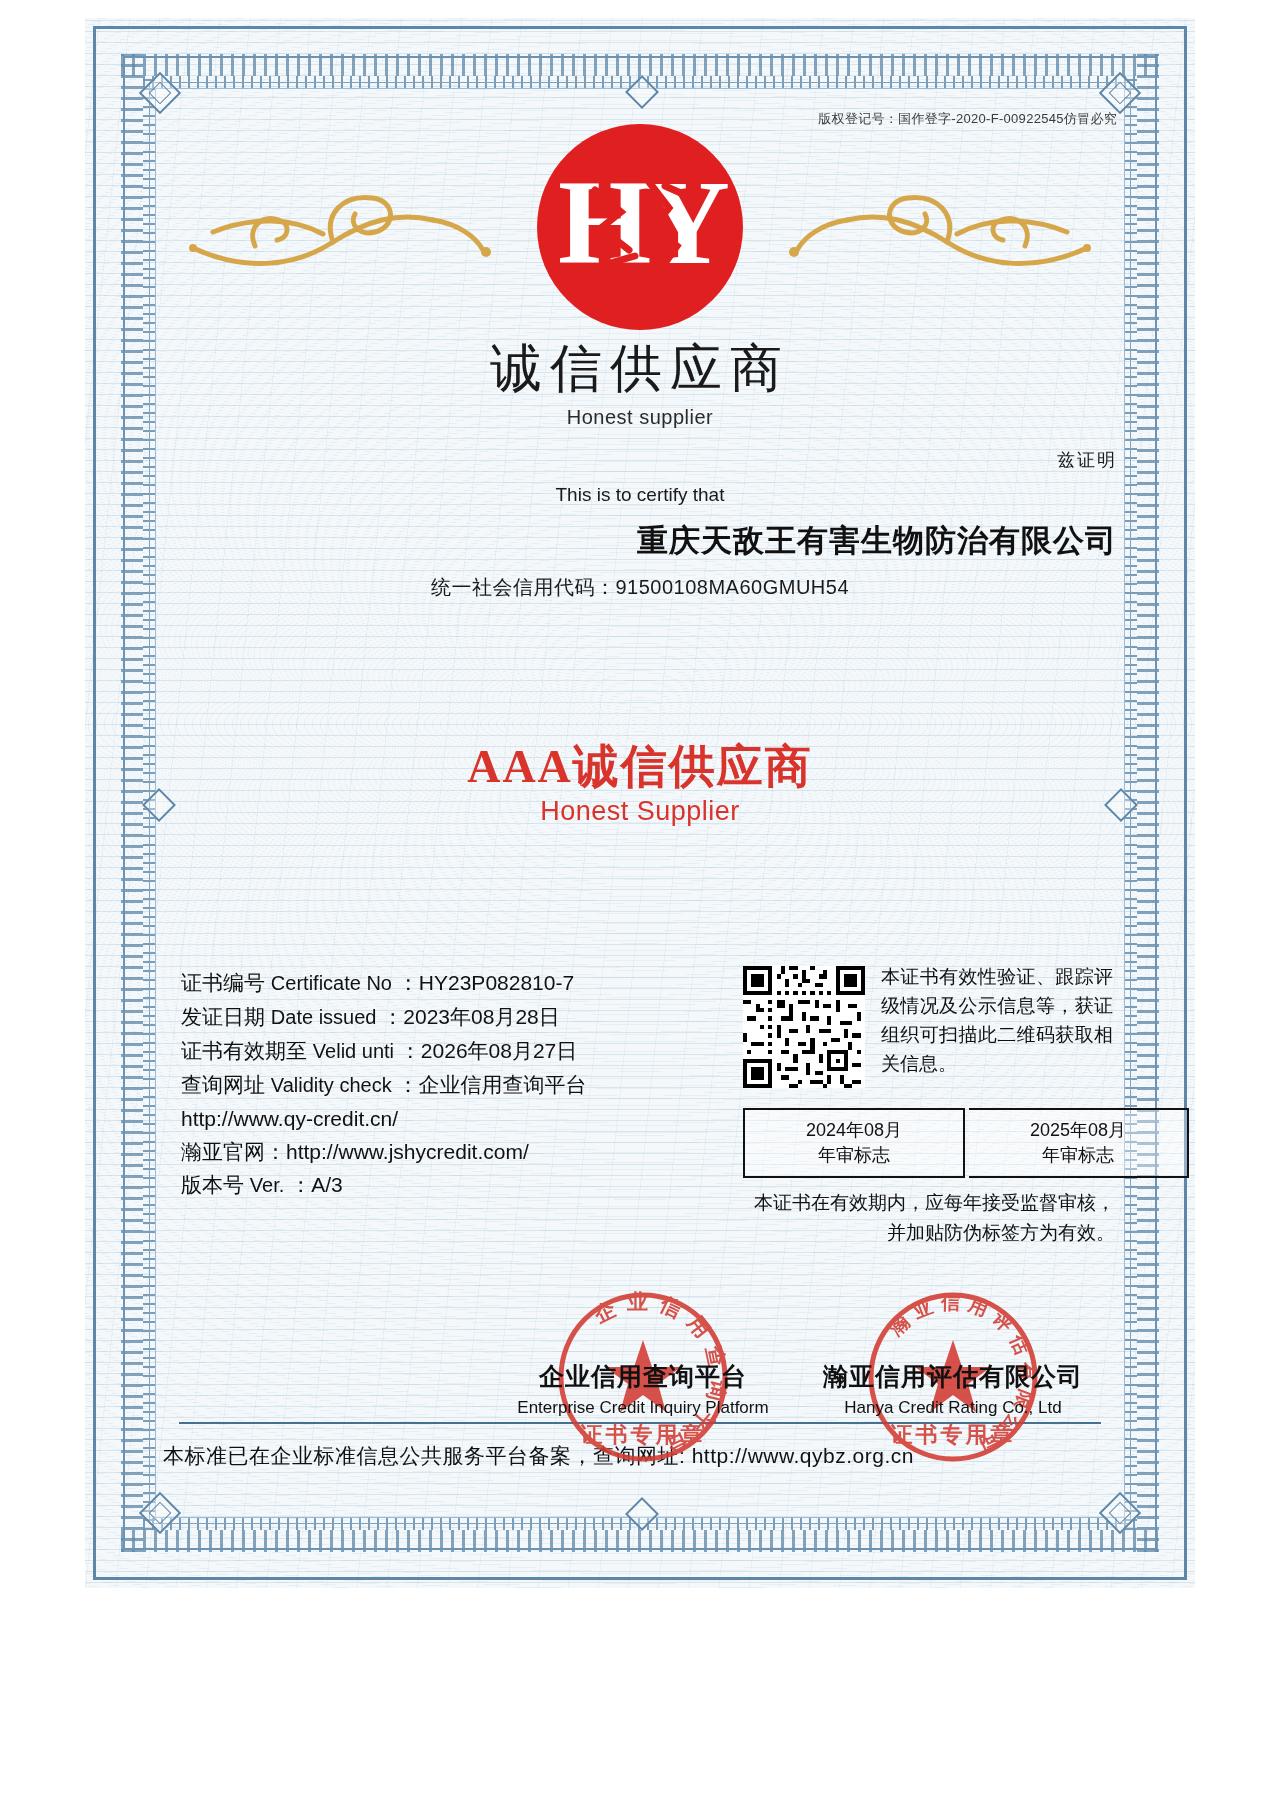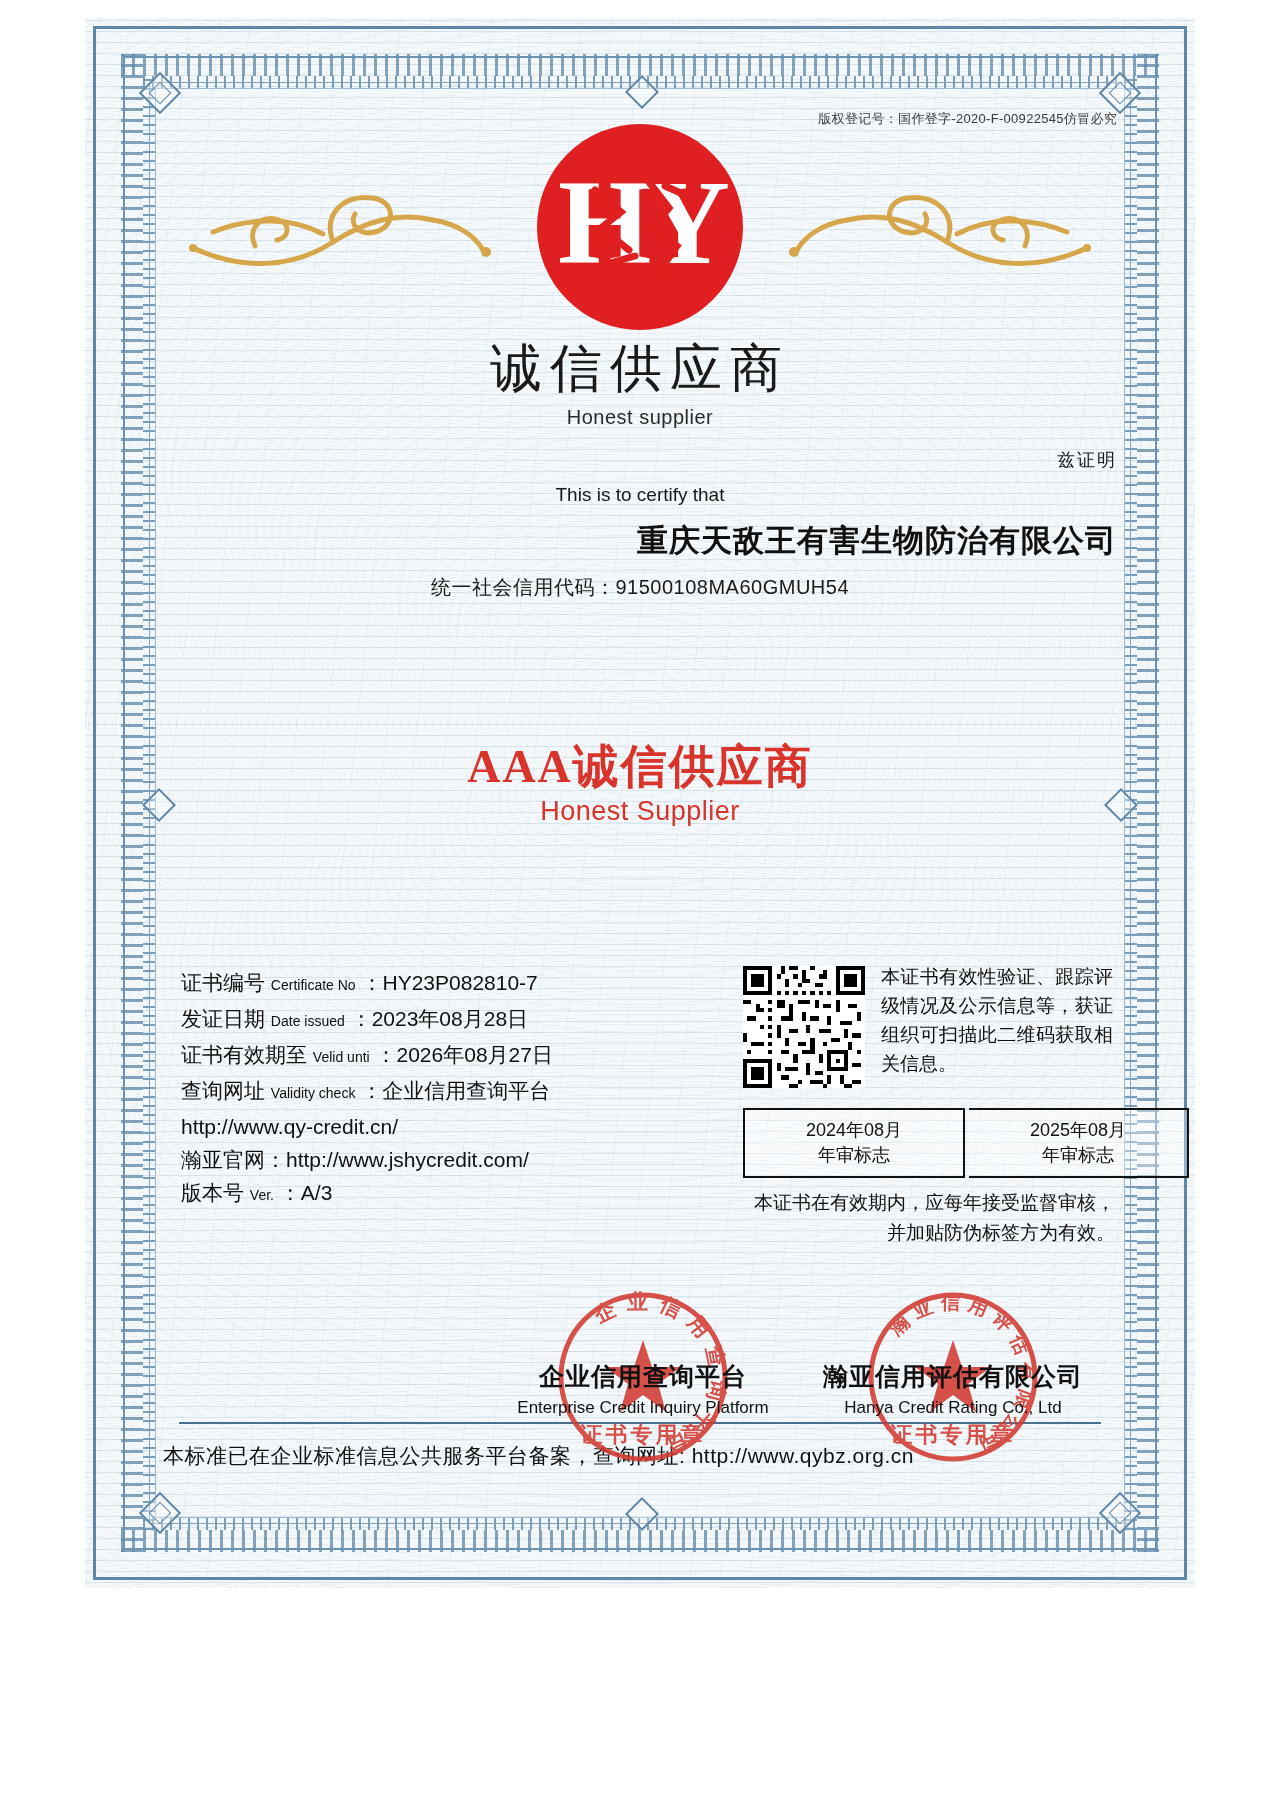--- a/index.html
+++ b/index.html
@@ -304,21 +304,21 @@
     position: absolute;
     left: 18px;
     top: 870px;
     width: 520px;
     color: #111;
     font-size: 21px;
     line-height: 33px;
   }
   .details .row { white-space: nowrap; }
   .lbl-cn { font-size: 21px; }
-  .lbl-en { font-size: 14px; }
+  .lbl-en { font-size: 20px; }
 
   
   .qr {
     position: absolute;
     left: 580px;
     top: 870px;
     width: 122px;
     height: 122px;
     background: #fff;
   }

